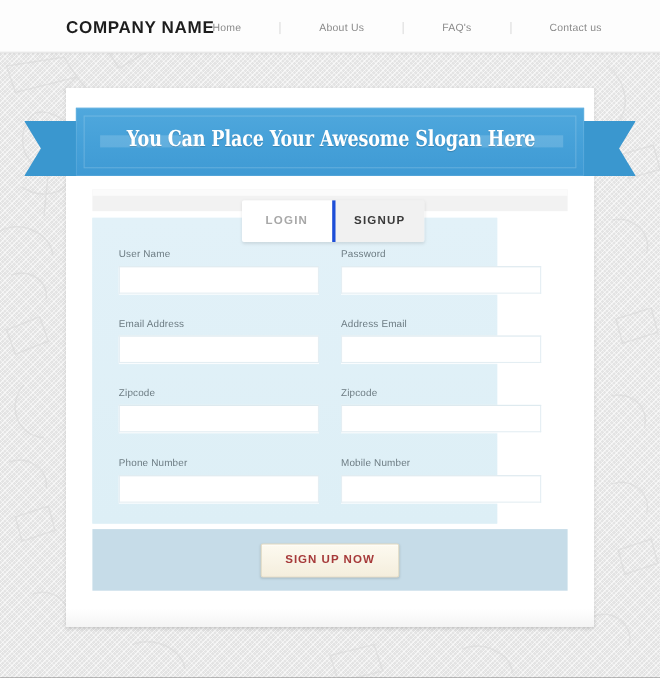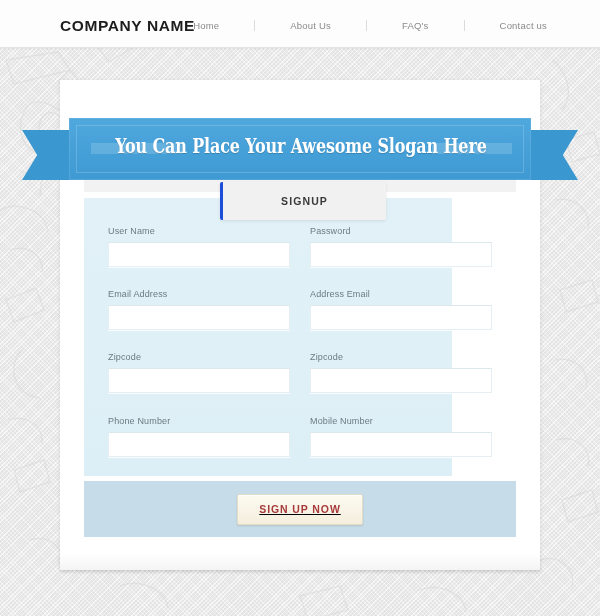--- a/index.html
+++ b/index.html
@@ -97,21 +97,21 @@
     position: absolute;
     left: 0; right: 0; bottom: 0;
     height: 14px;
     background: linear-gradient(to bottom, #ffffff 0%, #f6f6f6 100%);
   }
 
   
   .ribbon-wrap {
     position: absolute;
     left: 0;
-    top: 118px;
+    top: 98px;
     width: 600px;
     height: 62px;
     z-index: 20;
   }
   .ribbon-tail {
     position: absolute;
     top: 12px;
     width: 69px;
     height: 50px;
     background: #3a97cf;
@@ -274,21 +274,20 @@
     position: absolute;
     left: 84px;
     top: 481px;
     width: 432px;
     height: 56px;
     background: #c6dce8;
     z-index: 11;
     display: flex;
     align-items: center;
     justify-content: center;
-    text-decoration: underline;
   }
   .signup-btn {
     width: 126px;
     height: 31px;
     background: #f7f2e4;
     background-image: linear-gradient(to bottom, #fdfaf0 0%, #f4eedd 100%);
     border: 1px solid #e3dcc6;
     border-radius: 2px;
     color: #a63a3a;
     font-size: 10.5px;
@@ -378,20 +377,21 @@
       <div class="ribbon-dash r"></div>
       <div class="slogan">You Can Place Your Awesome Slogan Here</div>
     </div>
   </div>
 
   <div class="form-topbar">
     <div class="form-topbar-hl"></div>
   </div>
 
   <div class="tabs">
+    <div class="tab inactive">LOGIN</div>
     <div class="tab active">SIGNUP</div>
   </div>
 
   <div class="form-panel">
 
     <div class="field col-l row1">
       <label>User Name</label>
       <input type="text" placeholder="" style="">
     </div>
     <div class="field col-l row2">

